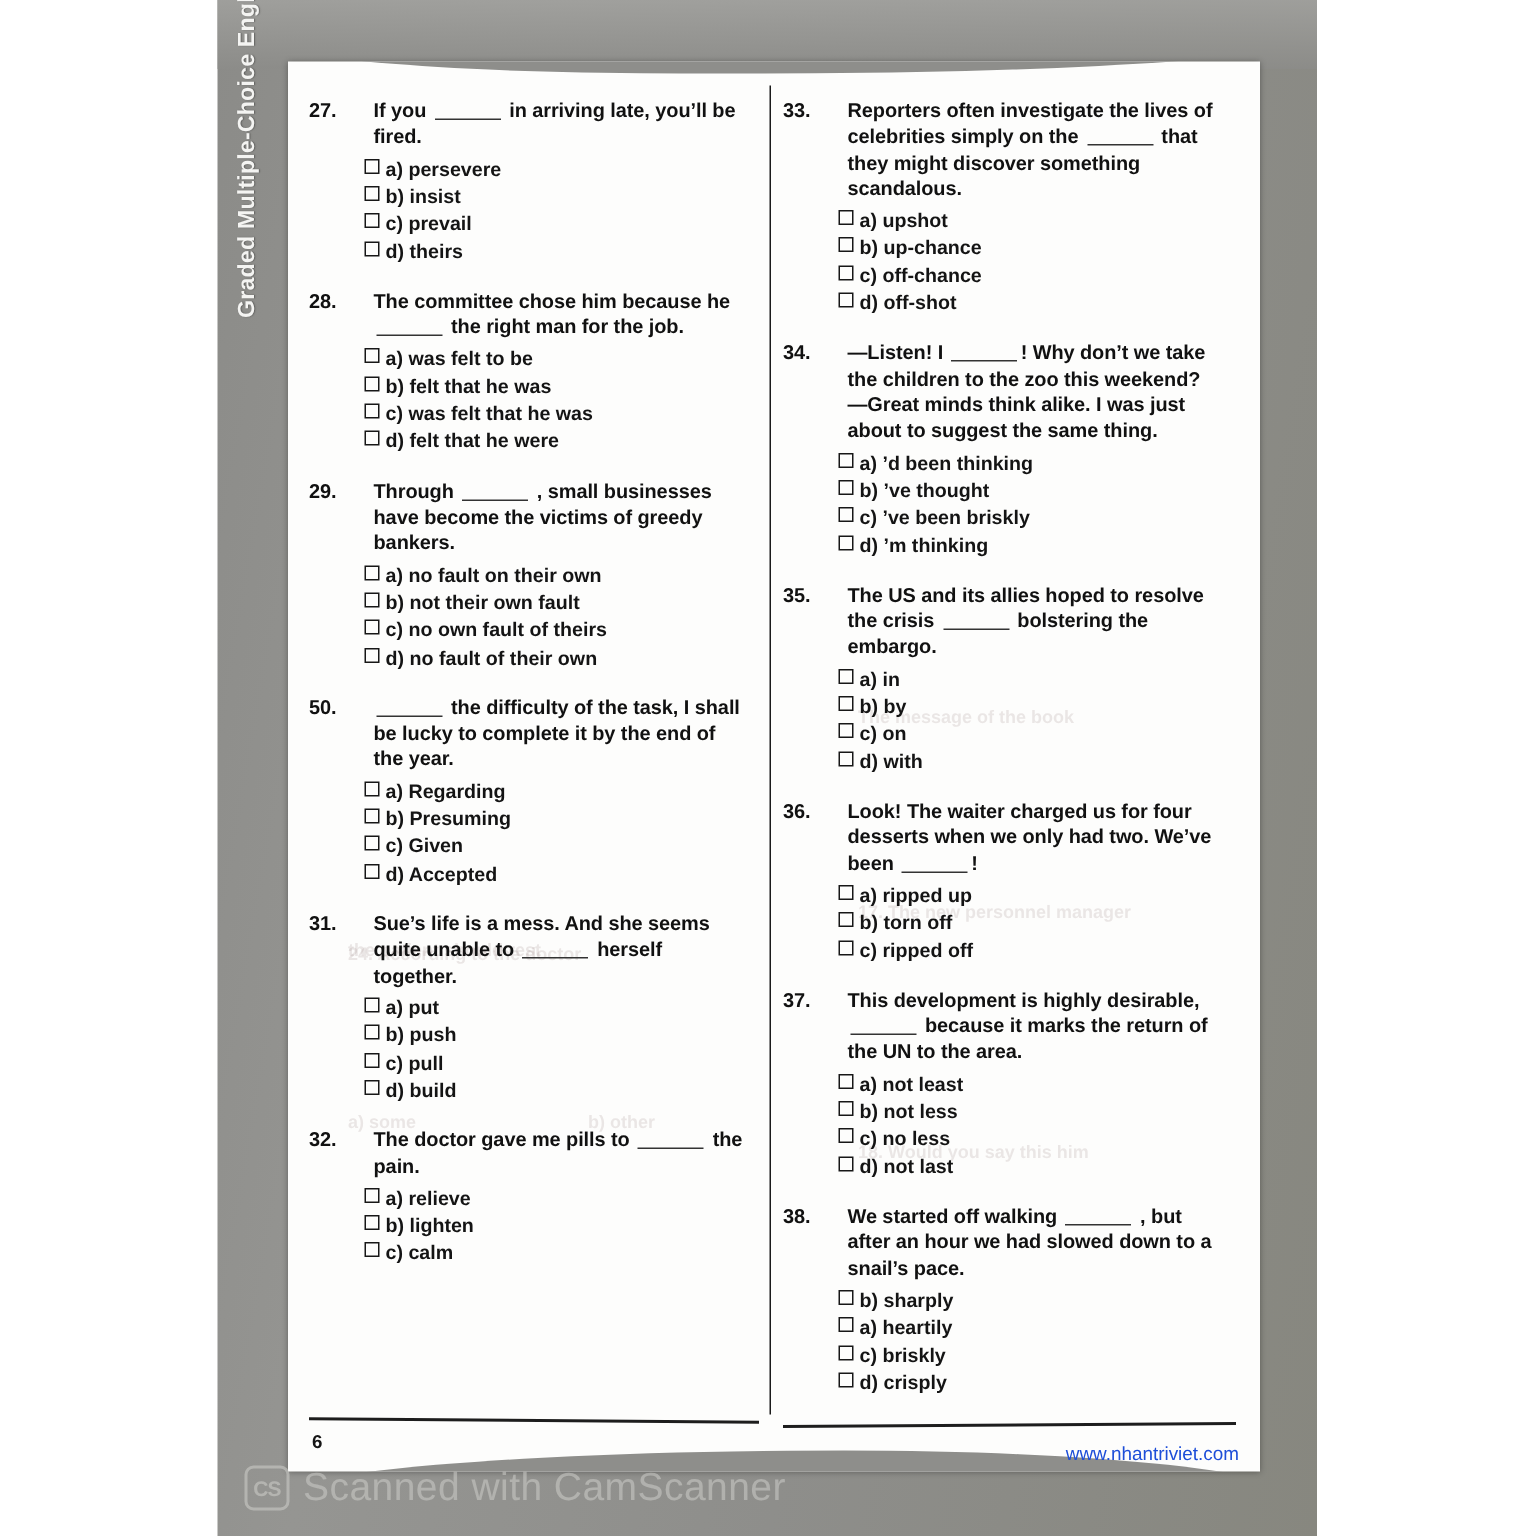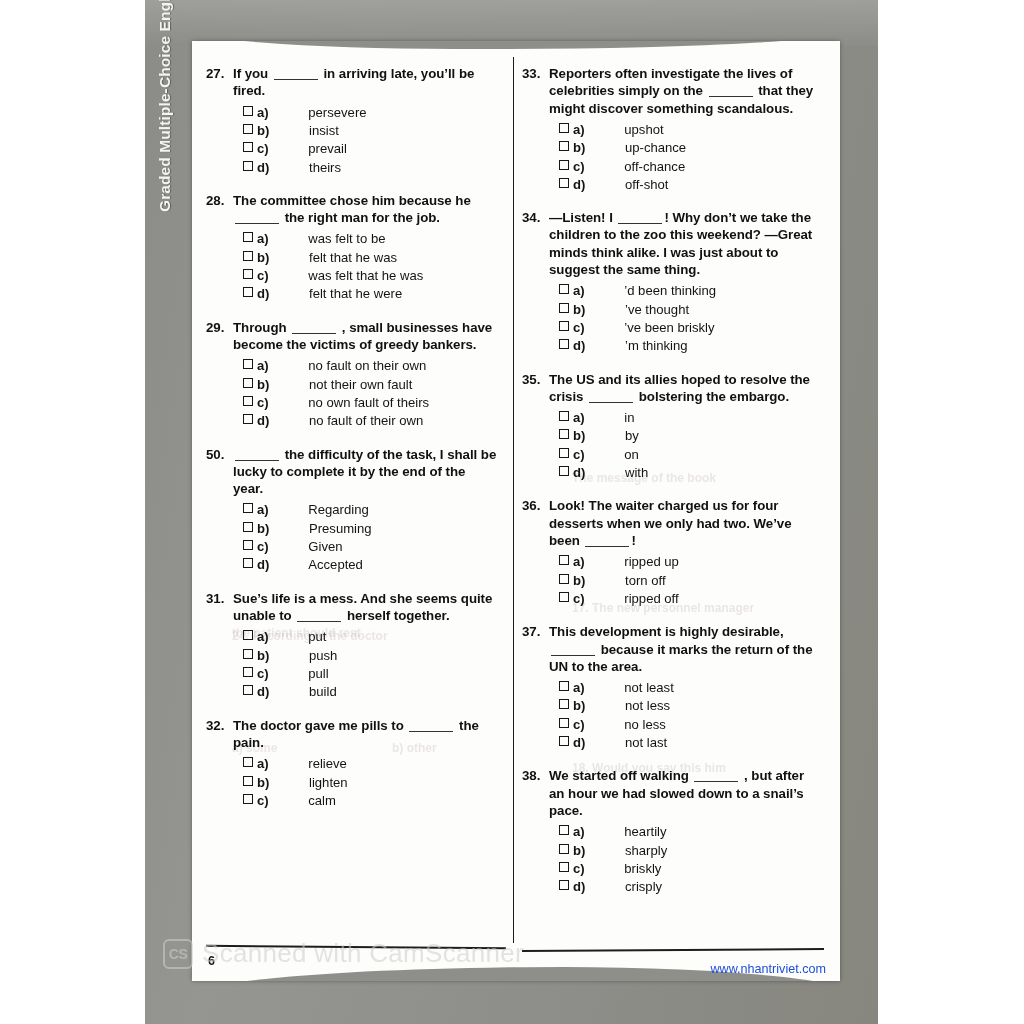--- a/index.html
+++ b/index.html
@@ -77,20 +77,21 @@
   }
   
   .q{margin-bottom:15px;}
   .qhead{
     display:flex;
     font-weight:bold;
     font-size:13.3px;
     line-height:1.30;
     color:#111;
     letter-spacing:-.05px;
+    gap:16px;
   }
   .qnum{
     flex:0 0 auto;
     min-width:25px;
     margin-right:2px;
   }
   .qtext{flex:1 1 auto;}
   .opts{margin-top:4px;padding-left:37px;}
   .opt{
     font-size:13.1px;
@@ -99,21 +100,21 @@
     white-space:nowrap;
   }
   .box{
     display:inline-block;
     width:8px;height:8px;
     border:1.4px solid #171717;
     margin-right:4px;
     vertical-align:1px;
   }
   .olabel{font-weight:bold;}
-  .otext{font-weight:normal;margin-left:36px;}
+  .otext{font-weight:bold;}
   .blank{
     display:inline-block;
     min-width:44px;
     border-bottom:1.3px solid #333;
     vertical-align:-2px;
     margin:0 2px;
   }
   
   #footline-l{
     position:absolute;left:14px;top:905px;width:300px;height:1.6px;
@@ -126,21 +127,21 @@
   #pagenum{
     position:absolute;left:16px;top:913px;
     font-size:12.5px;font-weight:bold;color:#161616;
   }
   #site{
     position:absolute;right:14px;top:921px;
     font-size:12.6px;color:#1d4ed8;
   }
   
   #watermark{
-    position:absolute;left:163px;top:938px;
+    position:absolute;left:163px;top:976px;
     display:flex;align-items:center;
     opacity:.55;
     pointer-events:none;
     justify-content:center;
   }
   #cs-logo{
     width:26px;height:26px;
     border:2.5px solid #cfcfcb;
     border-radius:6px;
     color:#cfcfcb;
@@ -324,22 +325,22 @@
               <div class="opt"><span class="box"></span><span class="olabel">c)</span><span class="otext"> no less</span></div>
               <div class="opt"><span class="box"></span><span class="olabel">d)</span><span class="otext"> not last</span></div>
             </div>
           </div>
           <div class="q">
             <div class="qhead">
               <span class="qnum">38.</span>
               <span class="qtext">We started off walking <span class="blank"></span> , but after an hour we had slowed down to a snail’s pace.</span>
             </div>
             <div class="opts">
+              <div class="opt"><span class="box"></span><span class="olabel">b)</span><span class="otext"> sharply</span></div>
               <div class="opt"><span class="box"></span><span class="olabel">a)</span><span class="otext"> heartily</span></div>
-              <div class="opt"><span class="box"></span><span class="olabel">b)</span><span class="otext"> sharply</span></div>
               <div class="opt"><span class="box"></span><span class="olabel">c)</span><span class="otext"> briskly</span></div>
               <div class="opt"><span class="box"></span><span class="olabel">d)</span><span class="otext"> crisply</span></div>
             </div>
           </div>
         </div>
     </div>
 
     <div id="footline-l"></div>
     <div id="footline-r"></div>
     <div id="pagenum">6</div>

